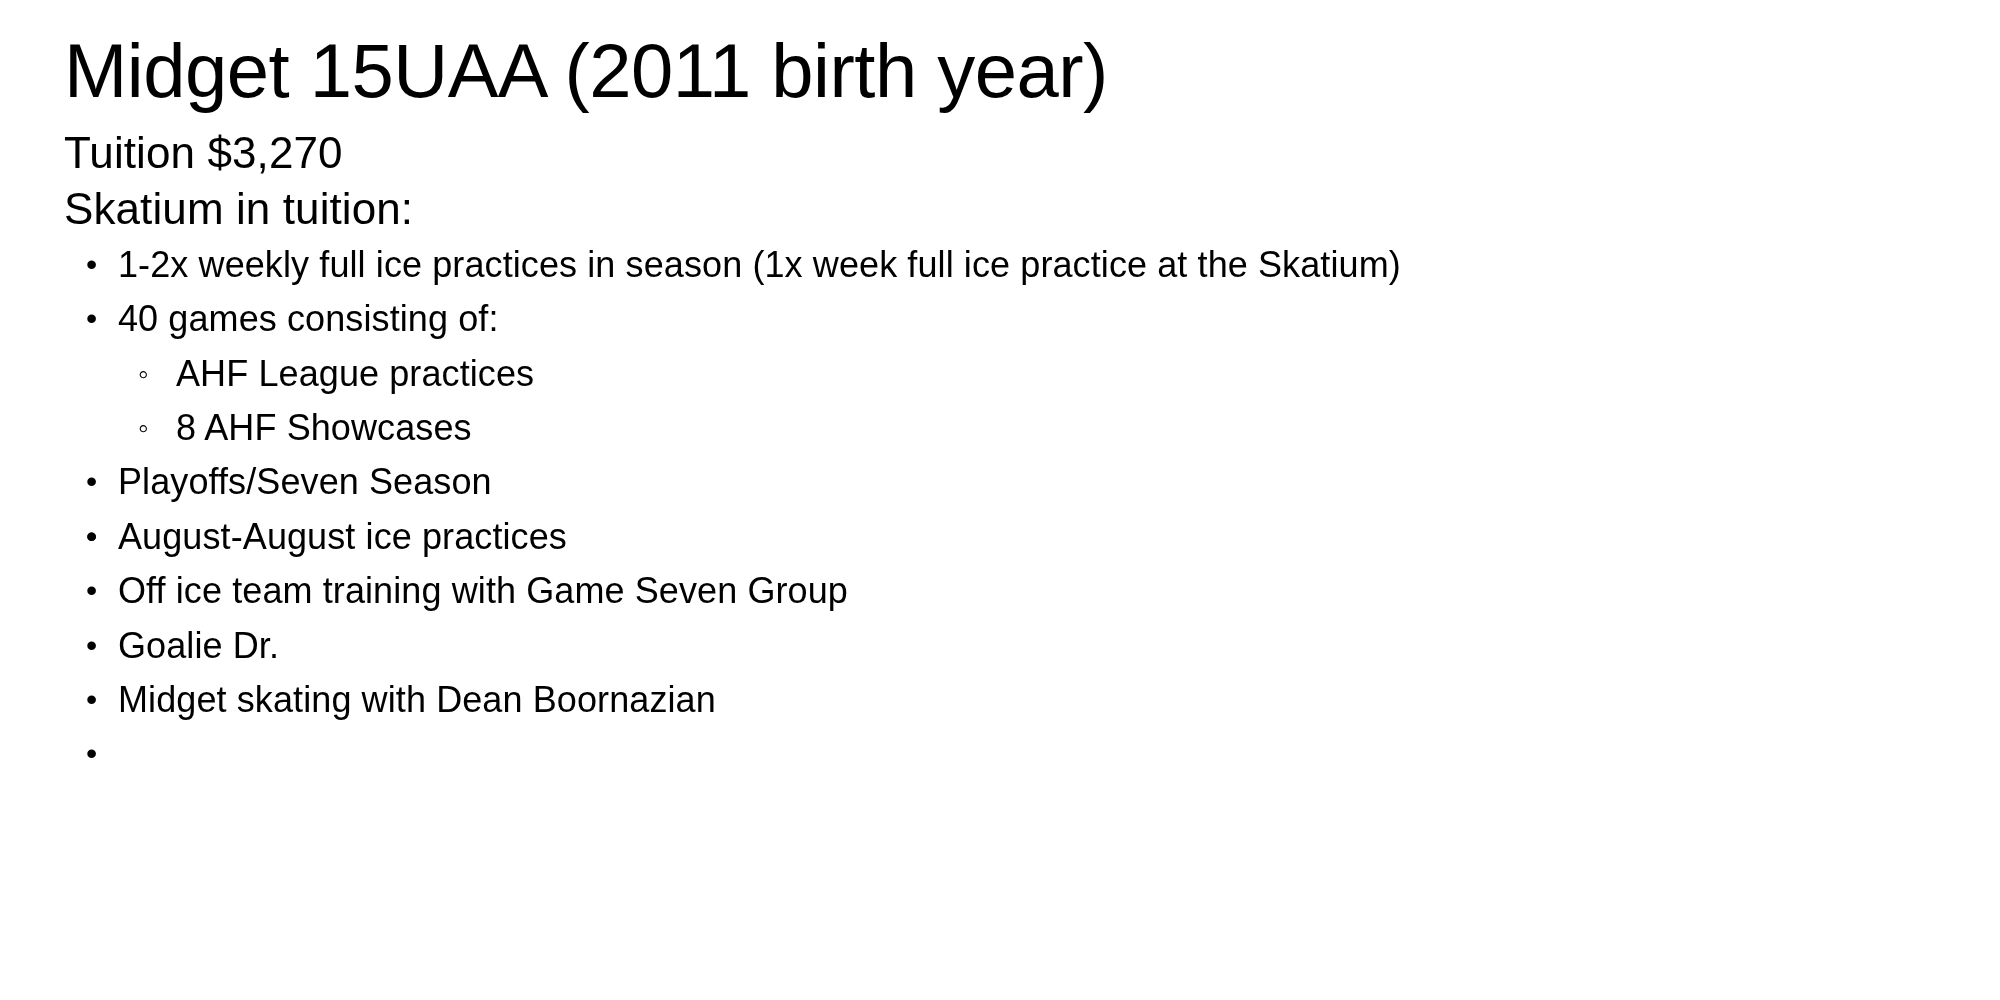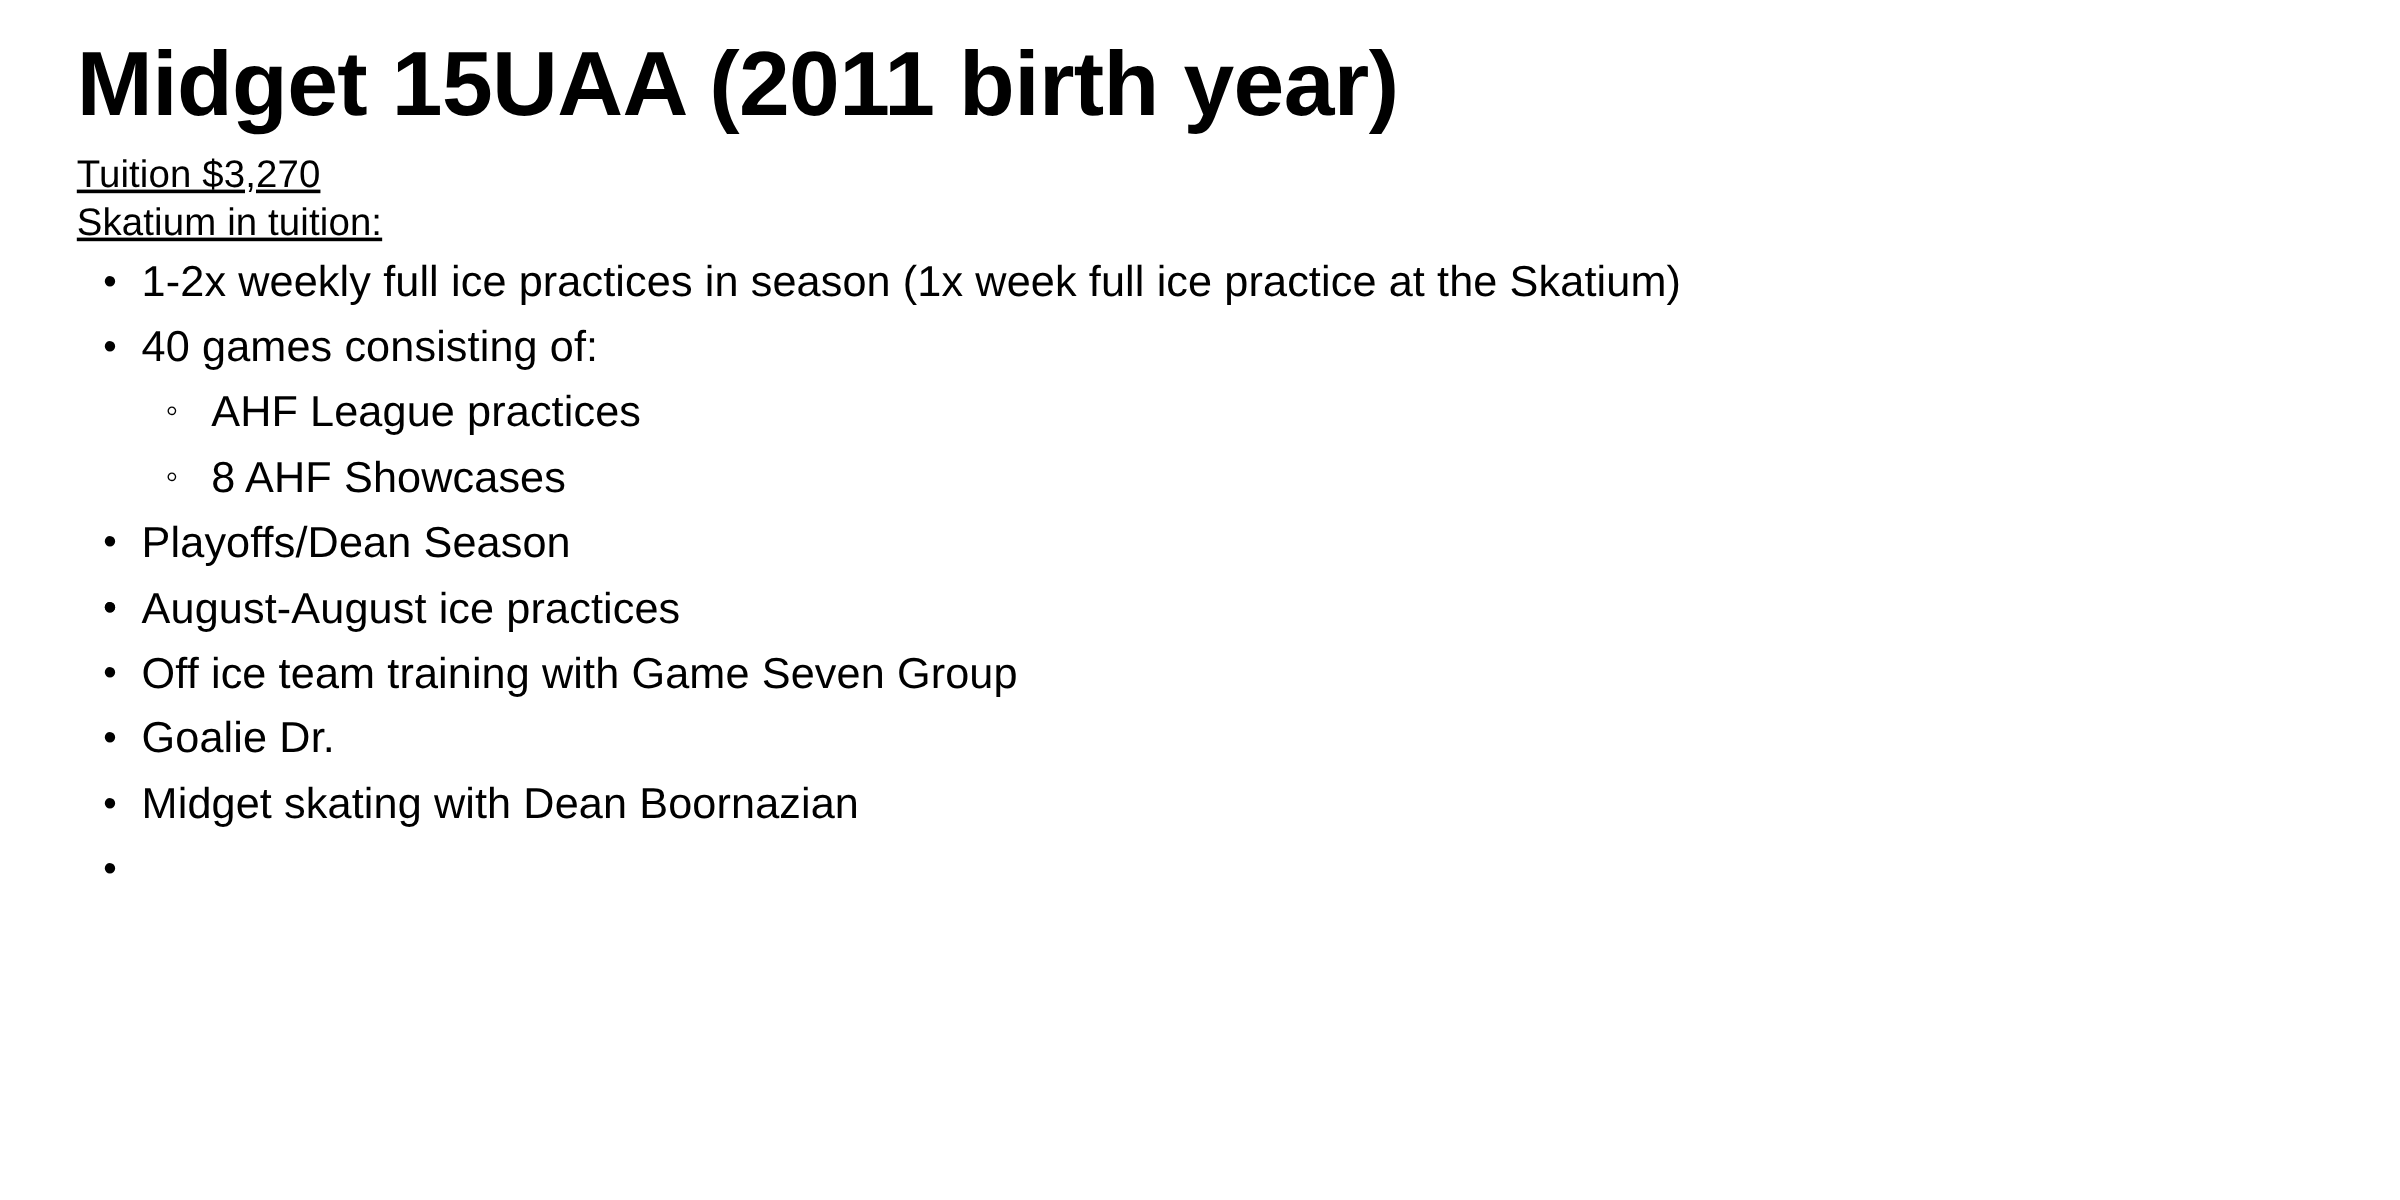--- a/index.html
+++ b/index.html
@@ -23,32 +23,31 @@
     box-sizing: border-box;
     padding: 0 64px;
     background: #ffffff;
   }
 
   .slide-title {
     margin: 0;
     padding-top: 28px;
     font-size: 76px;
     line-height: 1.12;
-    font-weight: 700;
+    font-weight: 400;
     letter-spacing: -0.5px;
     white-space: nowrap;
   }
 
   .body-line {
-    font-size: 32px;
+    font-size: 44px;
     line-height: 1.26;
     font-weight: 400;
     letter-spacing: 0.1px;
     white-space: nowrap;
-    text-decoration: underline;
   }
 
   .body-line.first-line {
     margin-top: 12px;
   }
 
   .bullet-list {
     list-style: none;
     margin: 6px 0 0 0;
     padding: 0;
@@ -134,21 +133,21 @@
         </li>
         <li class="sub-item">
           <span class="bullet-marker">◦</span>
           <span class="item-text">8 AHF Showcases</span>
         </li>
       </ul>
     </li>
 
     <li class="bullet-item">
       <span class="bullet-marker">•</span>
-      <span class="item-text">Playoffs/Dean Season</span>
+      <span class="item-text">Playoffs/Seven Season</span>
     </li>
 
     <li class="bullet-item">
       <span class="bullet-marker">•</span>
     </li>
 
     <li class="bullet-item">
       <span class="bullet-marker">•</span>
       <span class="item-text">August-August ice practices</span>
     </li>

